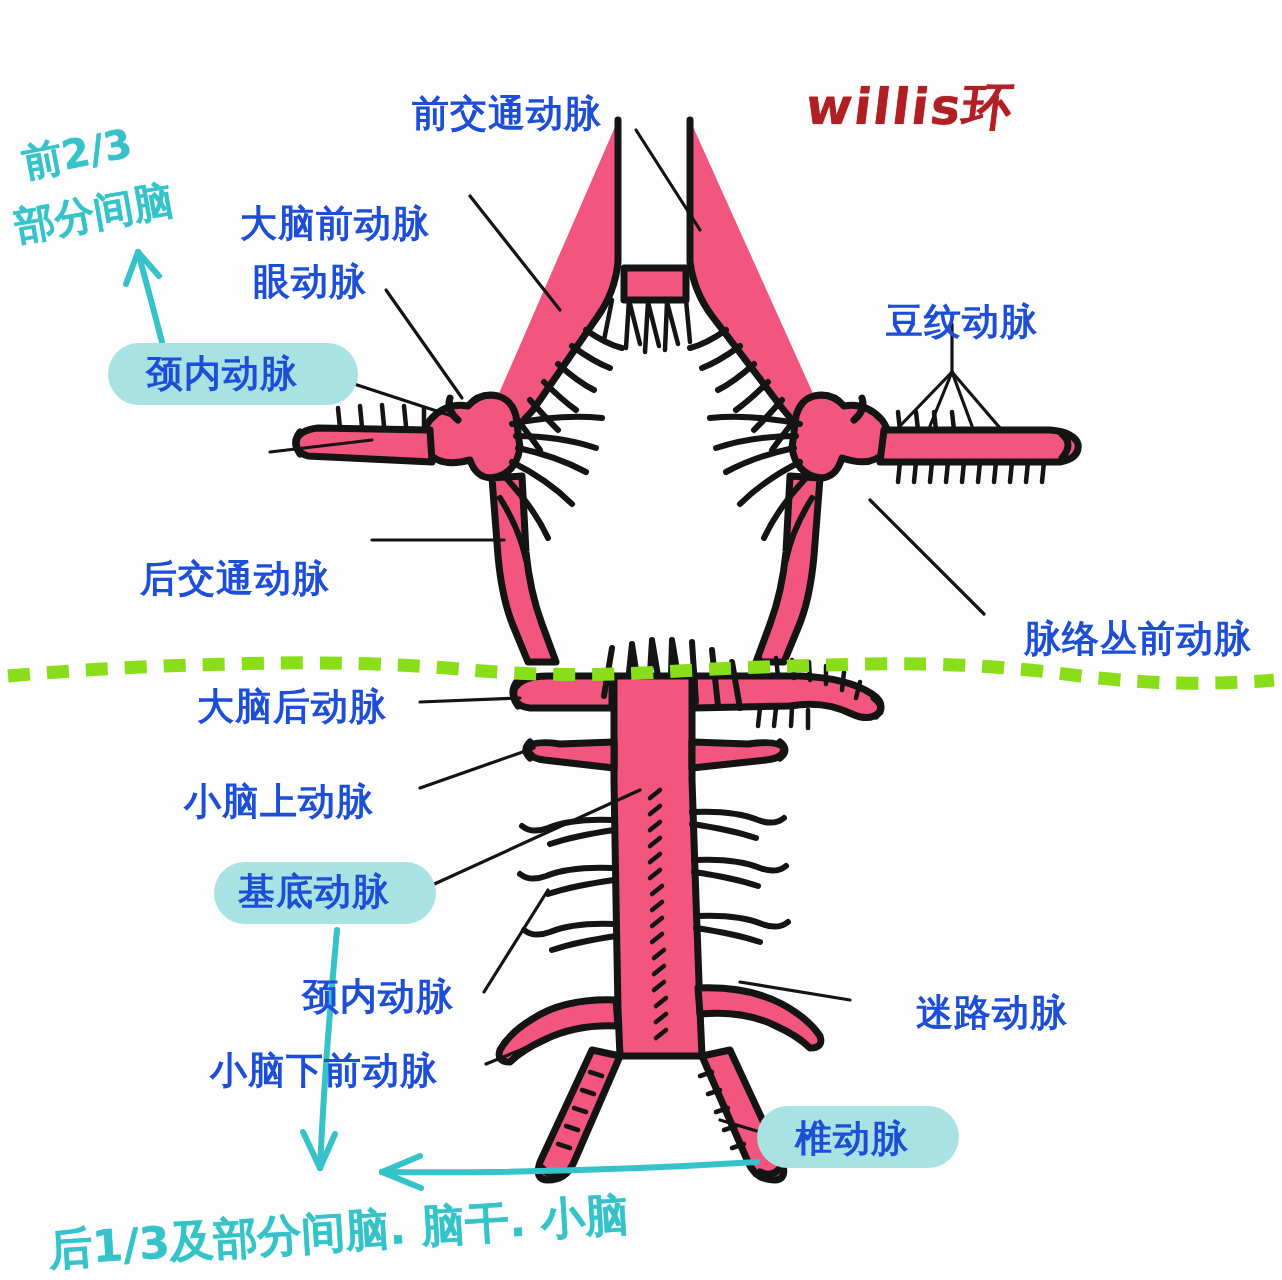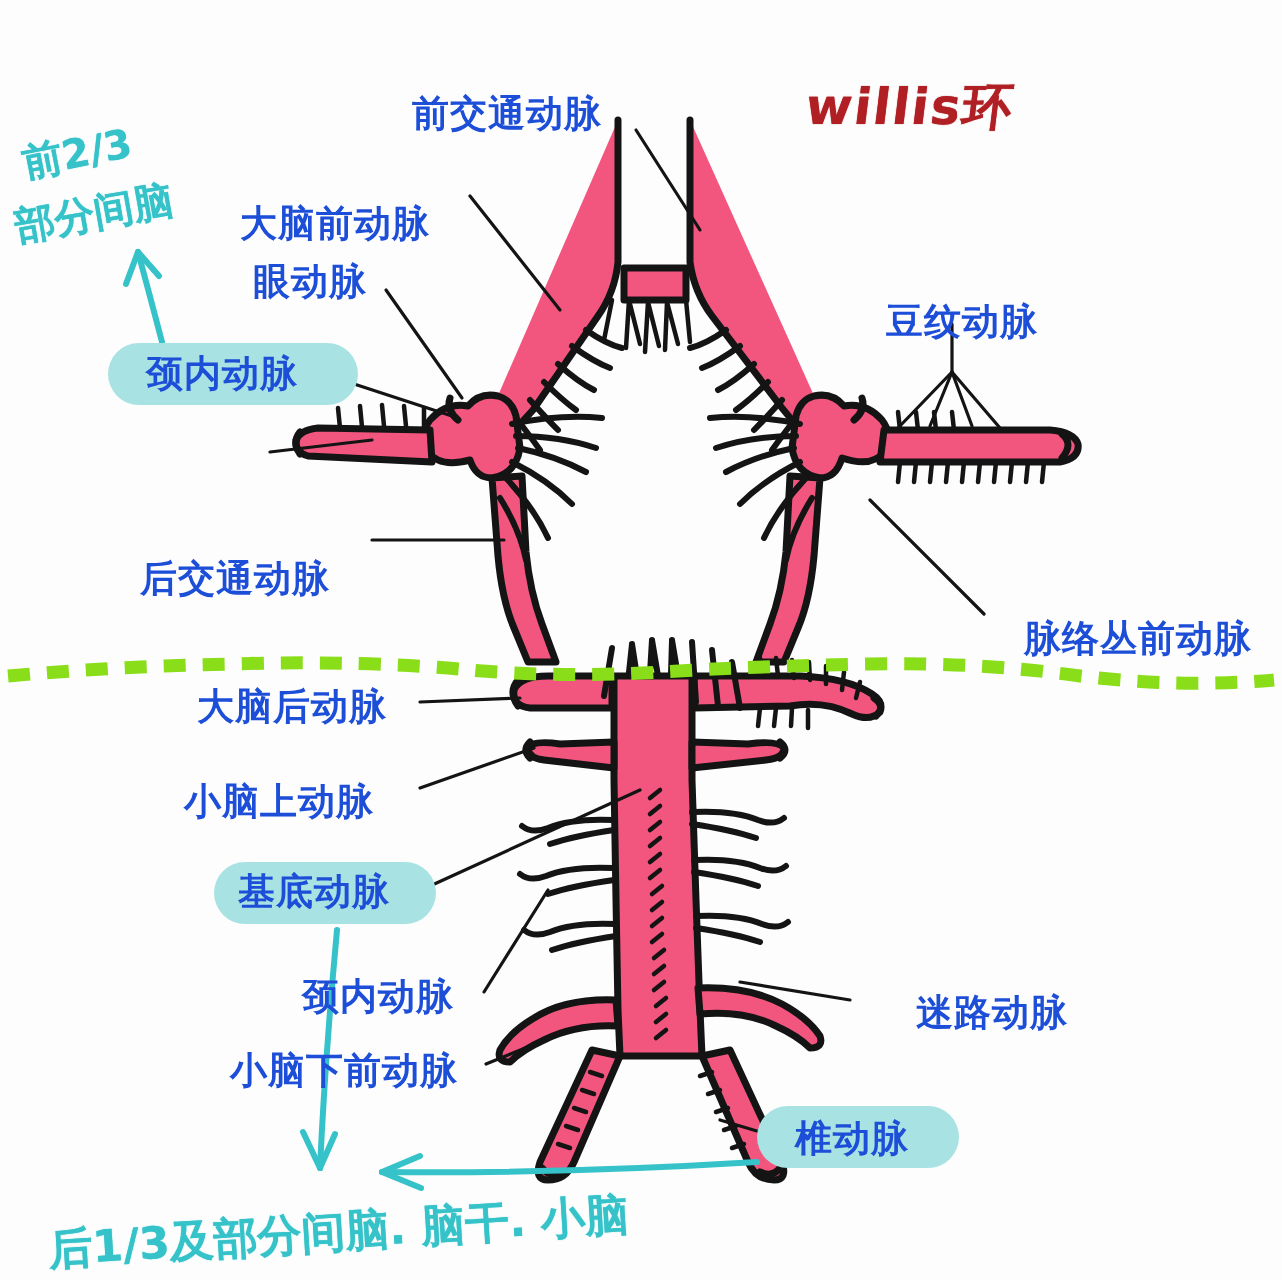--- a/index.html
+++ b/index.html
@@ -360,21 +360,21 @@
   <div class="lbl" style="left:240px; top:168px;margin-top:37px;">大脑前动脉</div>
   <div class="lbl" style="left:253px; top:263px;">眼动脉</div>
   <div class="lbl" style="left:146px; top:355px;">颈内动脉</div>
   <div class="lbl" style="left:140px; top:521px;margin-top:39px;">后交通动脉</div>
   <div class="lbl" style="left:886px; top:279px;margin-top:24px;">豆纹动脉</div>
   <div class="lbl" style="left:1024px; top:620px;">脉络丛前动脉</div>
   <div class="lbl" style="left:197px; top:688px;">大脑后动脉</div>
   <div class="lbl" style="left:184px; top:783px;">小脑上动脉</div>
   <div class="lbl" style="left:238px; top:873px;">基底动脉</div>
   <div class="lbl" style="left:302px; top:978px;">颈内动脉</div>
-  <div class="lbl" style="left:210px; top:1052px;margin-left:20px;">小脑下前动脉</div>
+  <div class="lbl" style="left:210px; top:1052px;">小脑下前动脉</div>
   <div class="lbl" style="left:916px; top:994px;">迷路动脉</div>
   <div class="lbl" style="left:795px; top:1120px;">椎动脉</div>
 
   <div class="hand" id="hand-top-1">前2/3</div>
   <div class="hand" id="hand-top-2">部分间脑</div>
   <div class="hand" id="hand-bottom">后1/3及部分间脑. 脑干. 小脑</div>
 
 </div>
 
 </body></html>

